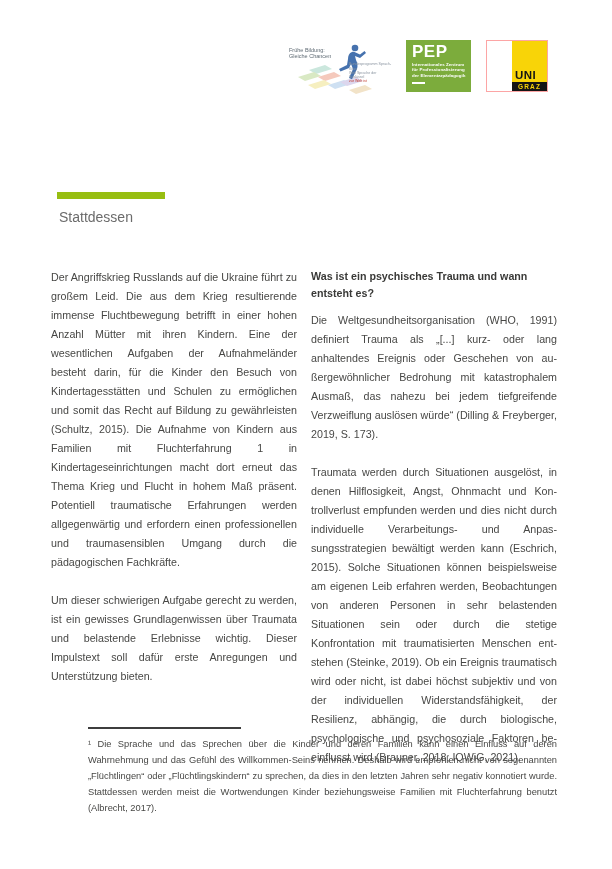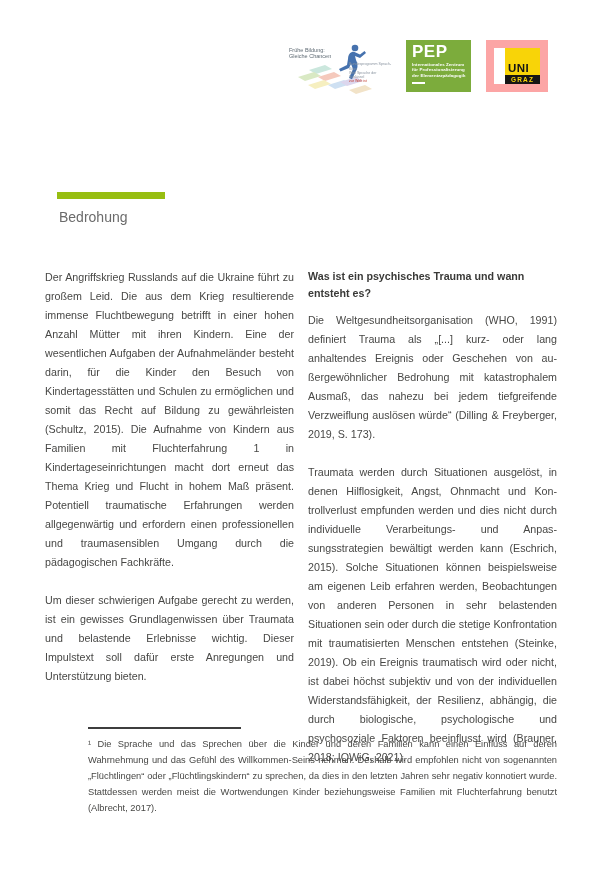--- a/index.html
+++ b/index.html
@@ -34,21 +34,21 @@
   .pep-logo {
     width:65px; height:52px; box-sizing:border-box;
     background:#7CAC3C; color:#ffffff; padding:4px 5px 0 6px;
   }
   .pep-acronym { font-size:17px; font-weight:bold; line-height:16px; letter-spacing:0.5px; }
   .pep-lines { margin-top:2px; font-size:4.4px; font-weight:bold; line-height:5.4px; letter-spacing:0.1px; }
   .pep-bar { width:13px; height:2px; background:#ffffff; margin-top:4px; }
 
   .uni-logo {
     width:62px; height:52px; box-sizing:border-box;
-    border:8px solid #fca5a5; background:#ffffff; position:relative;
+    border:1px solid #fca5a5; background:#ffffff; position:relative;
   }
   .uni-yellow {
     position:absolute; top:0; right:0; bottom:0; width:35px;
     background:#F8D408;
     display:flex; flex-direction:column; justify-content:flex-end;
   }
   .uni-word {
     font-weight:bold; font-size:11.5px; line-height:11px;
     color:#151515; padding-left:3px; letter-spacing:0.4px;
   }
@@ -63,21 +63,21 @@
   .title-block h1 {
     margin:0; font-size:19.5px; font-weight:bold; color:#1d1d1b; letter-spacing:-0.1px;
   }
   .subtitle { margin-top:7px; font-size:13.5px; color:#6b6b6b; }
 
   .accent-bar { position:absolute; top:192px; left:57px; width:108px; height:7px; background:#97BE11; }
   .section-label { position:absolute; top:209px; left:59px; font-size:14px; color:#6b6b6b; }
 
   
   .columns {
-    position:absolute; top:268px; left:45px; right:55px;
+    position:absolute; top:268px; left:51px; right:55px;
     display:flex; gap:14px;
   }
   .col {
     flex:1; min-width:0;
     font-size:10.7px; line-height:19px; color:#474745;
     text-align:justify; hyphens:manual;
   }
   .col p { margin:0 0 19px 0; }
   .col-heading {
     font-weight:bold; color:#3a3a38;
@@ -140,21 +140,21 @@
       <div class="uni-yellow">
         <div class="uni-word">UNI</div>
         <div class="graz-bar">GRAZ</div>
       </div>
     </div>
 
   </header>
 
 
   <div class="accent-bar"></div>
-  <div class="section-label">Bedrohung</div>
+  <div class="section-label">Stattdessen</div>
 
   <main class="columns">
     <div class="col">
       <p>Der Angriffskrieg Russlands auf die Ukraine führt zu großem Leid. Die aus dem Krieg resul­tierende immense Fluchtbewegung betrifft in einer hohen Anzahl Mütter mit ihren Kindern. Eine der wesentlichen Aufgaben der Aufnah­meländer besteht darin, für die Kinder den Be­such von Kindertagesstätten und Schulen zu ermöglichen und somit das Recht auf Bildung zu gewährleisten (Schultz, 2015). Die Auf­nahme von Kindern aus Familien mit Fluchter­fahrung 1 in Kindertageseinrichtungen macht dort erneut das Thema Krieg und Flucht in ho­hem Maß präsent. Potentiell traumatische Er­fahrungen werden allgegenwärtig und erfor­dern einen professionellen und traumasensib­len Umgang durch die pädagogischen Fach­kräfte.</p>
       <p>Um dieser schwierigen Aufgabe gerecht zu werden, ist ein gewisses Grundlagenwissen über Traumata und belastende Erlebnisse wichtig. Dieser Impulstext soll dafür erste An­regungen und Unterstützung bieten.</p>
     </div>
     <div class="col">
       <p class="col-heading">Was ist ein psychisches Trauma und wann entsteht es?</p>
       <p>Die Weltgesundheitsorganisation (WHO, 1991) definiert Trauma als „[...] kurz- oder lang anhaltendes Ereignis oder Geschehen von au­ßergewöhnlicher Bedrohung mit katastropha­lem Ausmaß, das nahezu bei jedem tiefgrei­fende Verzweiflung auslösen würde“ (Dilling &amp; Freyberger, 2019, S. 173).</p>
       <p>Traumata werden durch Situationen ausgelöst, in denen Hilflosigkeit, Angst, Ohnmacht und Kon­trollverlust empfunden werden und dies nicht durch individuelle Verarbeitungs- und Anpas­sungsstrategien bewältigt werden kann (Esch­rich, 2015). Solche Situationen können beispiels­weise am eigenen Leib erfahren werden, Be­obachtungen von anderen Personen in sehr be­lastenden Situationen sein oder durch die stetige Konfrontation mit traumatisierten Menschen ent­stehen (Steinke, 2019). Ob ein Ereignis trauma­tisch wird oder nicht, ist dabei höchst subjektiv und von der individuellen Widerstandsfähigkeit, der Resilienz, abhängig, die durch biologische, psychologische und psychosoziale Faktoren be­einflusst wird (Brauner, 2018; IQWiG, 2021).</p>

